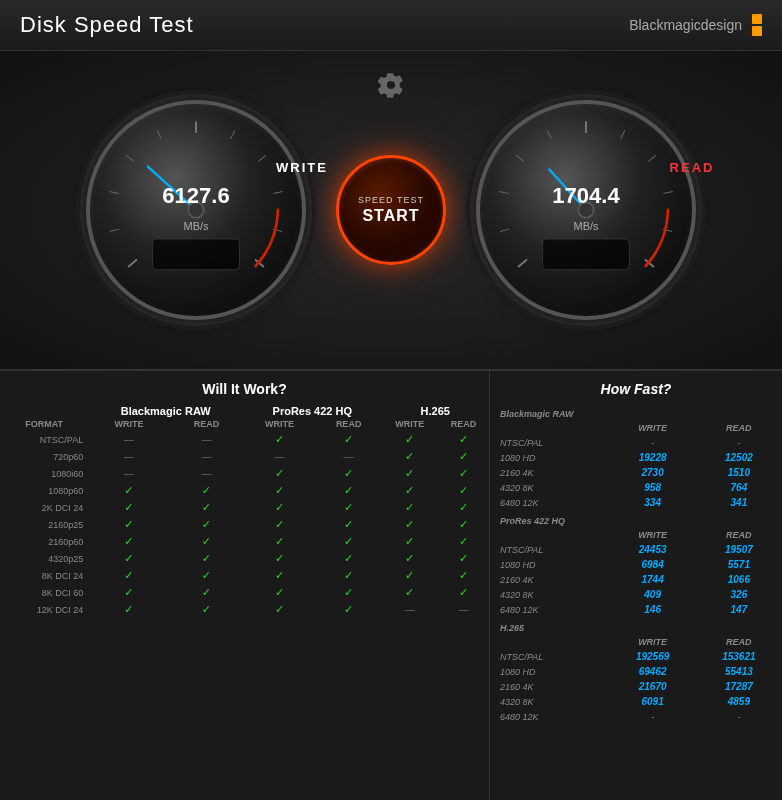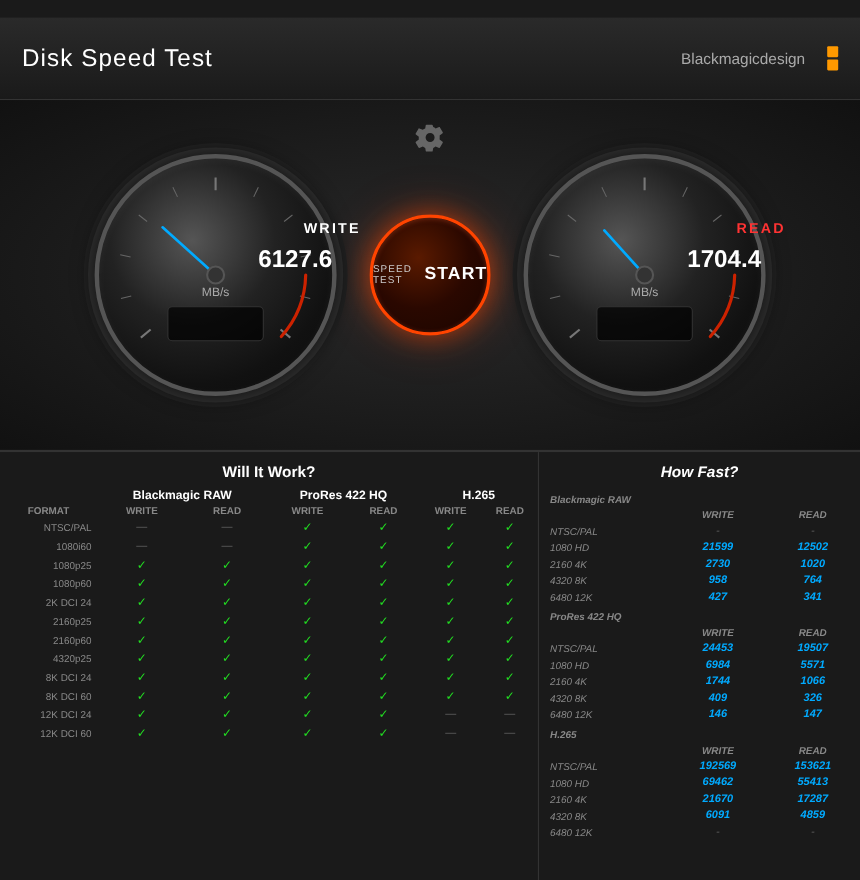--- a/index.html
+++ b/index.html
@@ -8,37 +8,36 @@
       height: 800px;
       background: #1a1a1a;
       font-family: 'Arial', sans-serif;
       color: #ccc;
       overflow: hidden;
     }
 
     
     .header {
       background: linear-gradient(180deg, #2a2a2a 0%, #1a1a1a 100%);
-      padding: 24px 20px;
+      padding: 12px 20px;
       display: flex;
       justify-content: space-between;
       align-items: center;
       border-bottom: 1px solid #333;
-      margin-top: 16px;
     }
     .app-title {
       color: #fff;
       font-size: 22px;
       font-weight: 300;
       letter-spacing: 1px;
     }
     .logo-area {
       display: flex;
       align-items: center;
-      gap: 20px;
+      gap: 10px;
     }
     .logo-text {
       color: #aaa;
       font-size: 14px;
       font-weight: 300;
     }
     .logo-icon {
       display: flex;
       flex-direction: column;
       gap: 2px;
@@ -109,21 +108,21 @@
       font-weight: bold;
       letter-spacing: 2px;
     }
     .gauge-label.write { color: #fff; }
     .gauge-label.read { color: #ff3333; }
 
     .gauge-value {
       position: absolute;
       bottom: 55px;
       width: 100%;
-      text-align: right;
+      text-align: center;
       font-size: 22px;
       font-weight: bold;
       color: #fff;
     }
     .gauge-unit {
       position: absolute;
       bottom: 32px;
       width: 100%;
       text-align: center;
       font-size: 11px;
@@ -132,21 +131,21 @@
 
     
     .speed-test-btn {
       width: 110px;
       height: 110px;
       border-radius: 50%;
       background: radial-gradient(circle at 40% 35%, #5a1a00 0%, #2a0800 50%, #1a0500 100%);
       border: 3px solid #ff4400;
       box-shadow: 0 0 25px rgba(255, 68, 0, 0.6), 0 0 50px rgba(255, 68, 0, 0.2), inset 0 1px 5px rgba(255,100,50,0.3);
       display: flex;
-      flex-direction: row;
+      flex-direction: column;
       align-items: center;
       justify-content: center;
       cursor: pointer;
       color: #fff;
       margin: 0 20px;
       flex-shrink: 0;
     }
     .speed-test-top {
       font-size: 9px;
       letter-spacing: 1px;
@@ -379,38 +378,38 @@
       <tr>
             <td>NTSC/PAL</td>
             <td><span class="dash">—</span></td>
             <td><span class="dash">—</span></td>
             <td><span class="check">✓</span></td>
             <td><span class="check">✓</span></td>
             <td><span class="check">✓</span></td>
             <td><span class="check">✓</span></td>
           </tr>
           <tr>
+            <td>720p60</td>
+            <td><span class="dash">—</span></td>
+            <td><span class="dash">—</span></td>
+            <td><span class="dash">—</span></td>
+            <td><span class="dash">—</span></td>
+            <td><span class="check">✓</span></td>
+            <td><span class="check">✓</span></td>
+          </tr>
+          <tr>
             <td>1080i60</td>
             <td><span class="dash">—</span></td>
             <td><span class="dash">—</span></td>
             <td><span class="check">✓</span></td>
             <td><span class="check">✓</span></td>
             <td><span class="check">✓</span></td>
             <td><span class="check">✓</span></td>
           </tr>
           <tr>
-            <td>1080p25</td>
-            <td><span class="check">✓</span></td>
-            <td><span class="check">✓</span></td>
-            <td><span class="check">✓</span></td>
-            <td><span class="check">✓</span></td>
-            <td><span class="check">✓</span></td>
-            <td><span class="check">✓</span></td>
-          </tr>
-          <tr>
             <td>1080p60</td>
             <td><span class="check">✓</span></td>
             <td><span class="check">✓</span></td>
             <td><span class="check">✓</span></td>
             <td><span class="check">✓</span></td>
             <td><span class="check">✓</span></td>
             <td><span class="check">✓</span></td>
           </tr>
           <tr>
             <td>2K DCI 24</td>
@@ -461,29 +460,20 @@
             <td>8K DCI 60</td>
             <td><span class="check">✓</span></td>
             <td><span class="check">✓</span></td>
             <td><span class="check">✓</span></td>
             <td><span class="check">✓</span></td>
             <td><span class="check">✓</span></td>
             <td><span class="check">✓</span></td>
           </tr>
           <tr>
             <td>12K DCI 24</td>
-            <td><span class="check">✓</span></td>
-            <td><span class="check">✓</span></td>
-            <td><span class="check">✓</span></td>
-            <td><span class="check">✓</span></td>
-            <td><span class="dash">—</span></td>
-            <td><span class="dash">—</span></td>
-          </tr>
-          <tr>
-            <td>12K DCI 60</td>
             <td><span class="check">✓</span></td>
             <td><span class="check">✓</span></td>
             <td><span class="check">✓</span></td>
             <td><span class="check">✓</span></td>
             <td><span class="dash">—</span></td>
             <td><span class="dash">—</span></td>
           </tr>
         </tbody>
     </table>
   </div>
@@ -500,36 +490,36 @@
             <th>WRITE</th>
             <th>READ</th>
           </tr>
           <tr>
       <td>NTSC/PAL</td>
       <td class="rdash">-</td>
       <td class="rdash">-</td>
     </tr>
           <tr>
       <td>1080 HD</td>
-      <td class="rwrite">21599</td>
+      <td class="rwrite">19228</td>
       <td class="rread">12502</td>
     </tr>
           <tr>
       <td>2160 4K</td>
       <td class="rwrite">2730</td>
-      <td class="rread">1020</td>
+      <td class="rread">1510</td>
     </tr>
           <tr>
       <td>4320 8K</td>
       <td class="rwrite">958</td>
       <td class="rread">764</td>
     </tr>
           <tr>
       <td>6480 12K</td>
-      <td class="rwrite">427</td>
+      <td class="rwrite">334</td>
       <td class="rread">341</td>
     </tr>
           <tr class="rgroup-header">
             <td colspan="3">ProRes 422 HQ</td>
           </tr>
           <tr class="rcol-header">
             <th></th>
             <th>WRITE</th>
             <th>READ</th>
           </tr>

